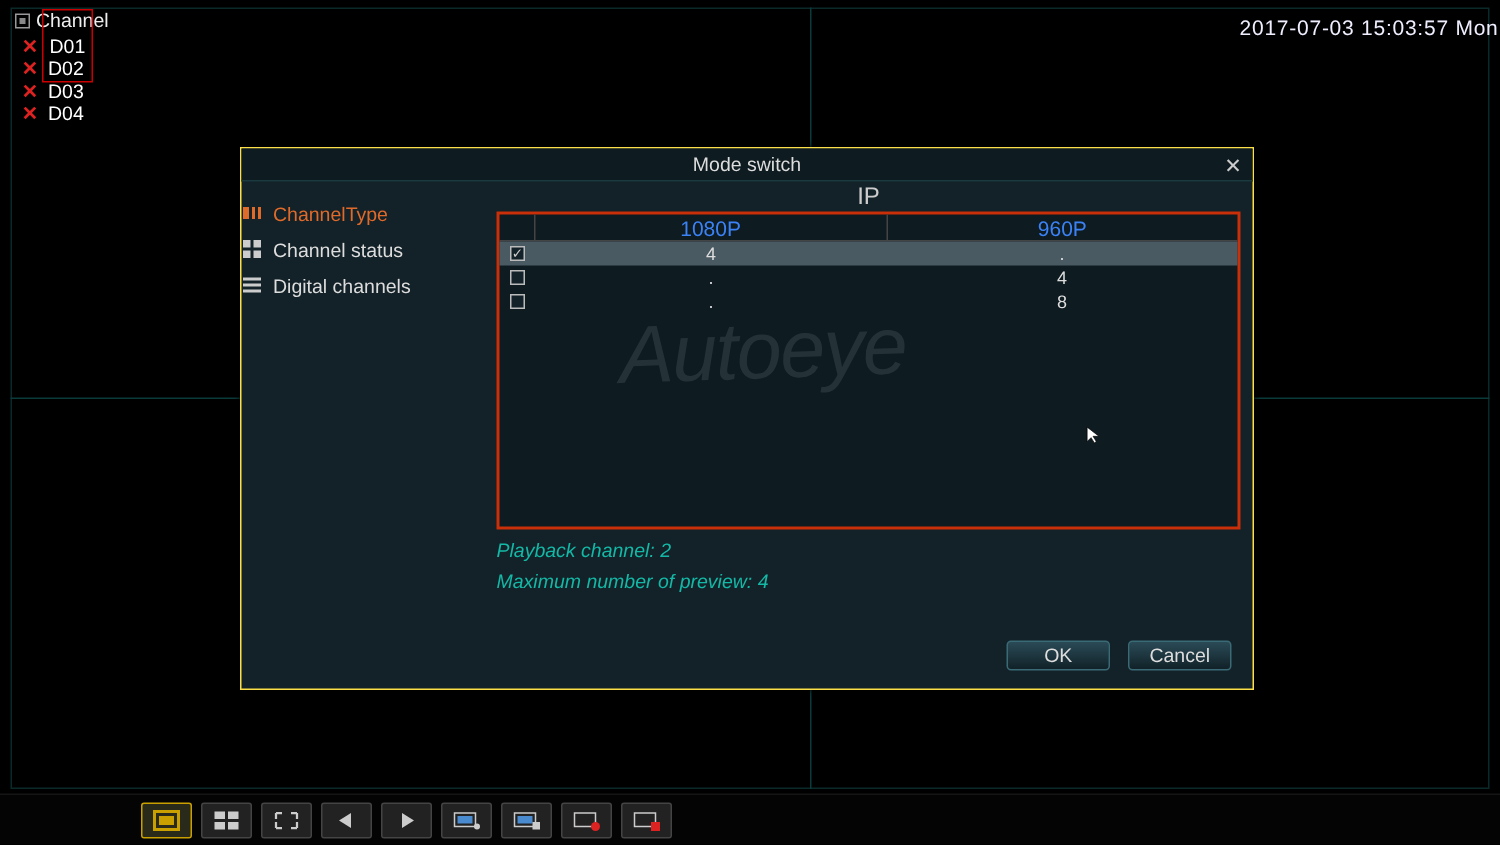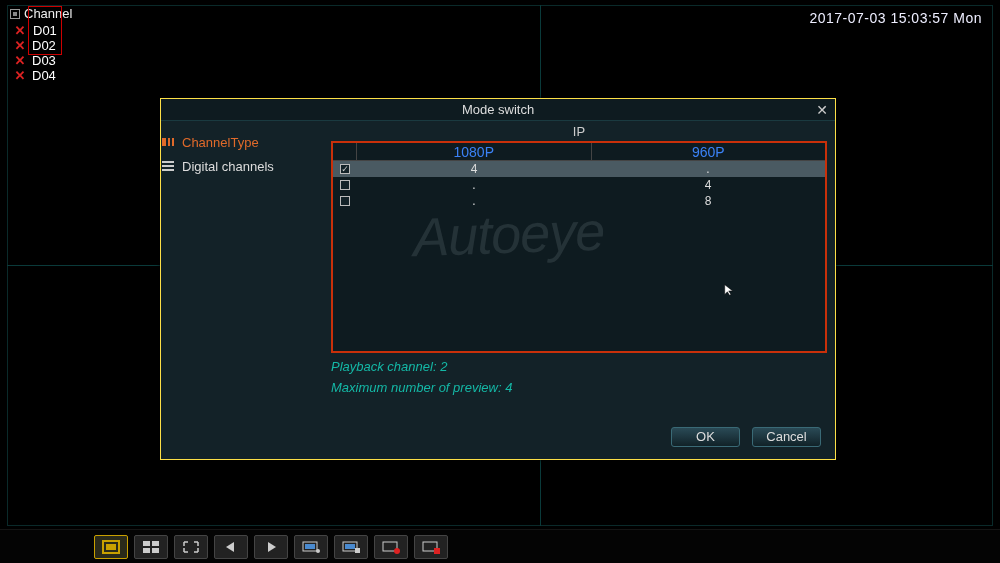--- a/index.html
+++ b/index.html
@@ -44,21 +44,21 @@
   .channel-panel-header .icon { width: 10px; height: 10px; border: 1px solid #999; position: relative; }
   .channel-panel-header .icon::after { content:''; position:absolute; inset:2px; background:#888; }
   .channel-list { margin-left: 4px; }
   .channel-item { display: flex; align-items: center; gap: 2px; height: 15px; }
   .channel-item .x { color: #d22; font-weight: bold; font-size: 13px; line-height: 1; width: 12px; text-align: center; }
   .channel-item .lbl { color: #fff; padding: 16px 4px; }
   .channel-item.selected .lbl { border: 1px solid #c00; }
   
   .timestamp {
     position: absolute;
-    right: 18px; top: 10px;
+    right: 1px; top: 10px;
     color: #eef;
     font-size: 14px;
     letter-spacing: 0.5px;
     margin-left: 44px;
   }
   
   .dialog {
     position: absolute;
     left: 160px; top: 98px; width: 676px; height: 362px;
     background: #132228;
@@ -90,21 +90,21 @@
     color: #ddd; cursor: pointer;
   }
   .side-item.active { color: #e06a2a; }
   .side-item .sicon { width: 12px; height: 12px; }
   .sicon svg { width: 12px; height: 12px; }
   .dialog-content {
     flex: 1;
     padding: 2px 8px 8px 0;
     display: flex; flex-direction: column;
   }
-  .ip-label { text-align: center; color: #ccc; font-size: 13px; height: 18px; line-height: 18px; }
+  .ip-label { text-align: center; color: #ccc; font-size: 16px; height: 18px; line-height: 18px; }
   .mode-table {
     border: 2px solid #c9300a;
     background: #0e1b20;
     flex: 0 0 212px;
     position: relative;
   }
   .mode-table .theader {
     display: flex; height: 18px; border-bottom: 1px solid #444;
   }
   .mode-table .theader .th {
@@ -223,20 +223,29 @@
   </div>
   <div class="dialog-body">
     <div class="dialog-sidebar" id="dialog-sidebar">
         <div class="side-item active">
           <span class="sicon"><svg viewBox="0 0 12 12">
               <rect x="0" y="2" width="4" height="8" fill="#e06a2a"></rect>
               <rect x="6" y="2" width="2" height="8" fill="#e06a2a"></rect>
               <rect x="10" y="2" width="2" height="8" fill="#e06a2a"></rect>
             </svg></span>
           <span>ChannelType</span>
+        </div>
+        <div class="side-item">
+          <span class="sicon"><svg viewBox="0 0 12 12">
+              <rect x="0" y="0" width="5" height="5" fill="#ccc"></rect>
+              <rect x="7" y="0" width="5" height="5" fill="#ccc"></rect>
+              <rect x="0" y="7" width="5" height="5" fill="#ccc"></rect>
+              <rect x="7" y="7" width="5" height="5" fill="#ccc"></rect>
+            </svg></span>
+          <span>Channel status</span>
         </div>
         <div class="side-item">
           <span class="sicon"><svg viewBox="0 0 12 12">
               <rect x="0" y="1" width="12" height="2" fill="#ccc"></rect>
               <rect x="0" y="5" width="12" height="2" fill="#ccc"></rect>
               <rect x="0" y="9" width="12" height="2" fill="#ccc"></rect>
             </svg></span>
           <span>Digital channels</span>
         </div>
       </div>

